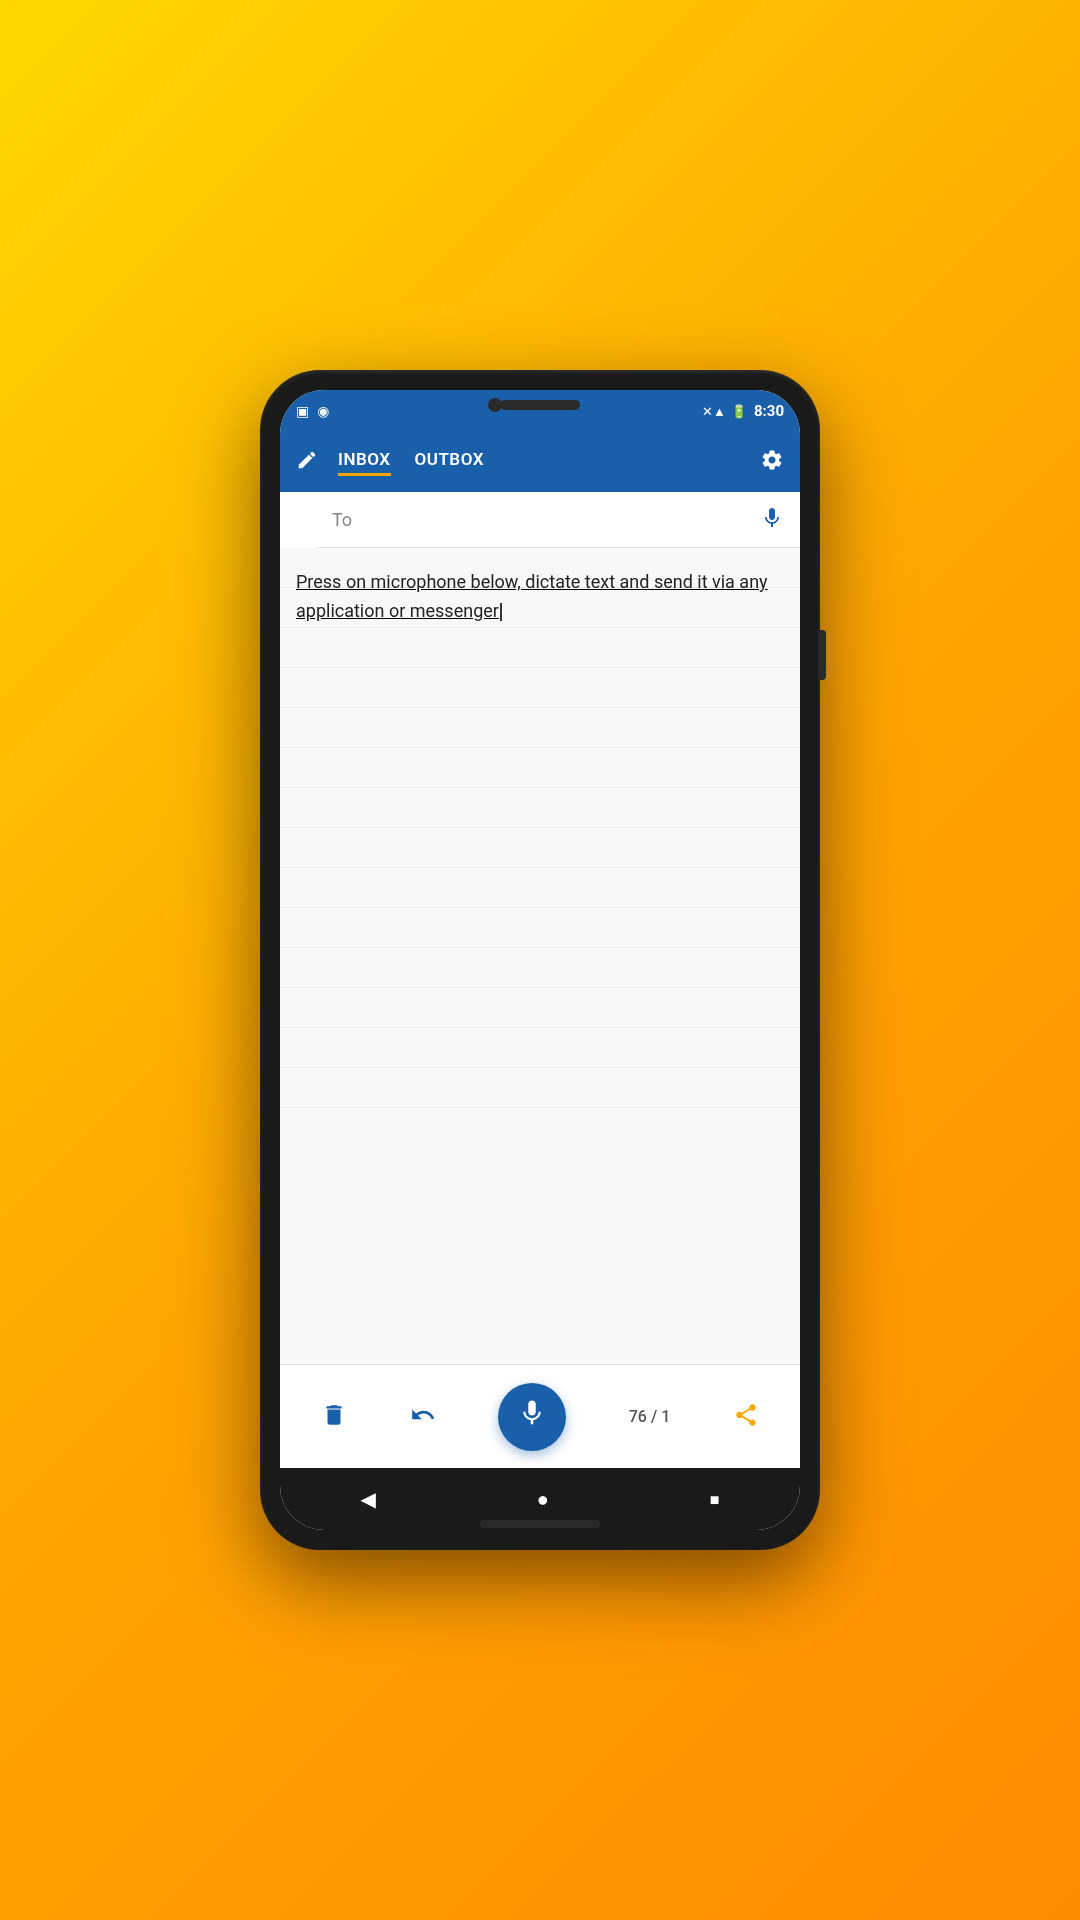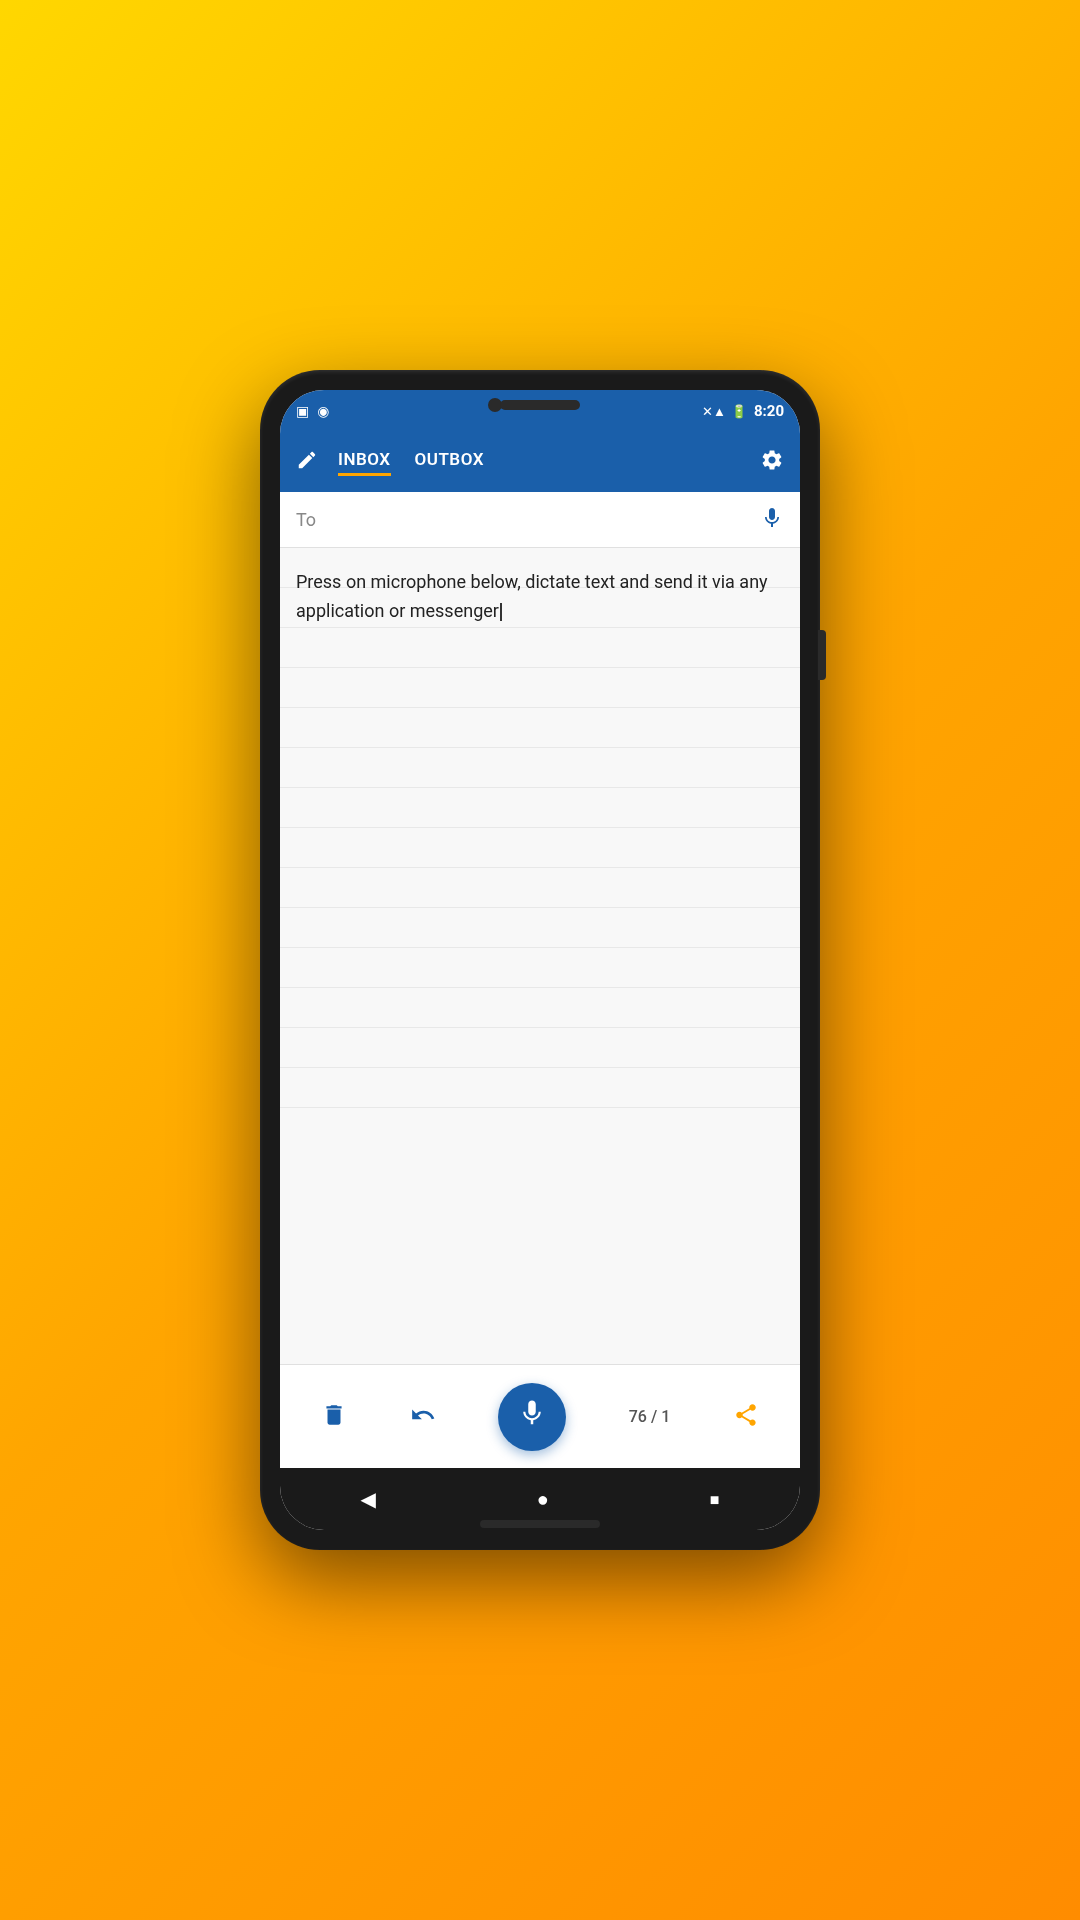--- a/index.html
+++ b/index.html
@@ -111,35 +111,37 @@
 
     
     .to-field {
       background: #fff;
       height: 56px;
       display: flex;
       align-items: center;
       padding: 0 16px;
       border-bottom: 1px solid #e0e0e0;
       flex-shrink: 0;
+      margin-left: 36px;
     }
 
     .to-label {
       color: #888;
       font-size: 18px;
       flex: 1;
     }
 
     
     .message-area {
       flex: 1;
       background: #f8f8f8;
       padding: 16px;
       position: relative;
       overflow: hidden;
+      text-decoration: underline;
     }
 
     .message-line {
       border-bottom: 1px solid #e8e8e8;
       height: 40px;
     }
 
     .message-text {
       position: relative;
       z-index: 2;
@@ -272,21 +274,21 @@
   <div class="phone-screen">
 
     <div class="status-bar">
       <div class="status-left">
         <span class="status-icon">▣</span>
         <span class="status-icon">◉</span>
       </div>
       <div class="status-right">
         <span class="status-icon" style="font-size:13px;">✕▲</span>
         <span class="status-icon" style="font-size:13px;">🔋</span>
-        <span class="status-time">8:20</span>
+        <span class="status-time">8:30</span>
       </div>
     </div>
 
     <div class="app-bar">
       <div class="app-bar-edit-icon">
         <svg width="22" height="22" viewBox="0 0 24 24" fill="white">
           <path d="M3 17.25V21h3.75L17.81 9.94l-3.75-3.75L3 17.25zM20.71 7.04c.39-.39.39-1.02 0-1.41l-2.34-2.34c-.39-.39-1.02-.39-1.41 0l-1.83 1.83 3.75 3.75 1.83-1.83z"></path>
         </svg>
       </div>
       <div class="app-bar-tabs">

